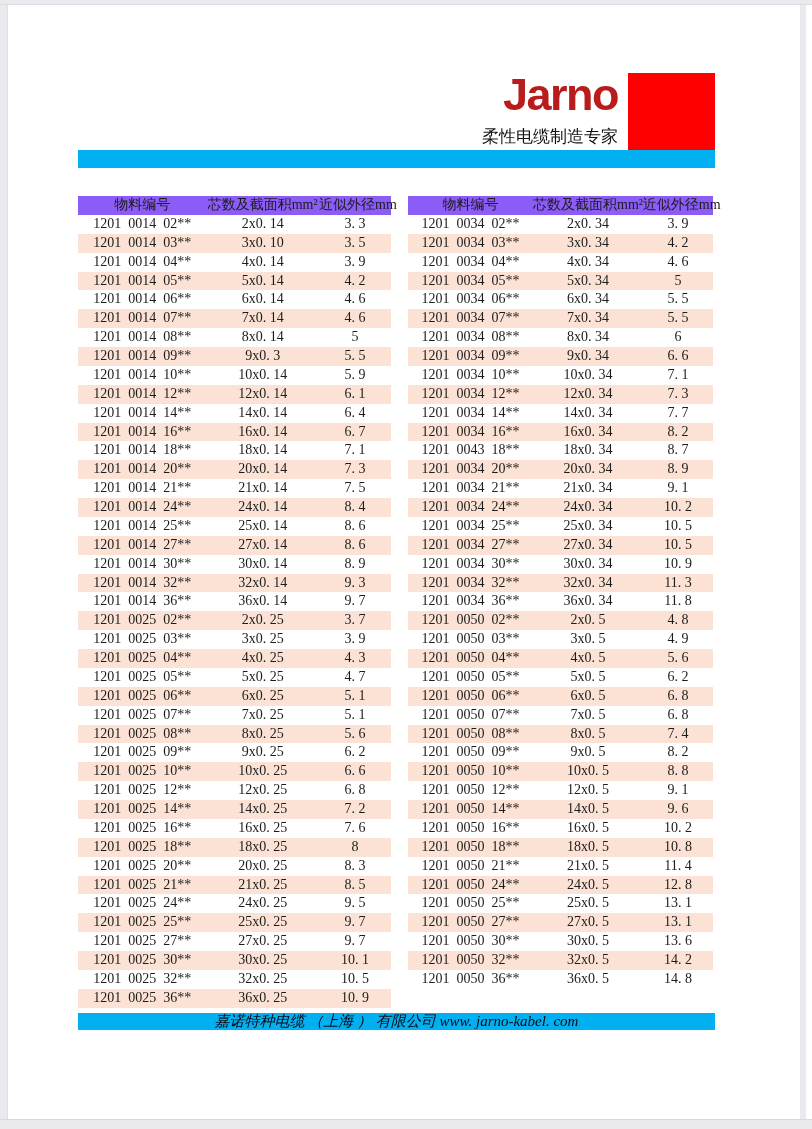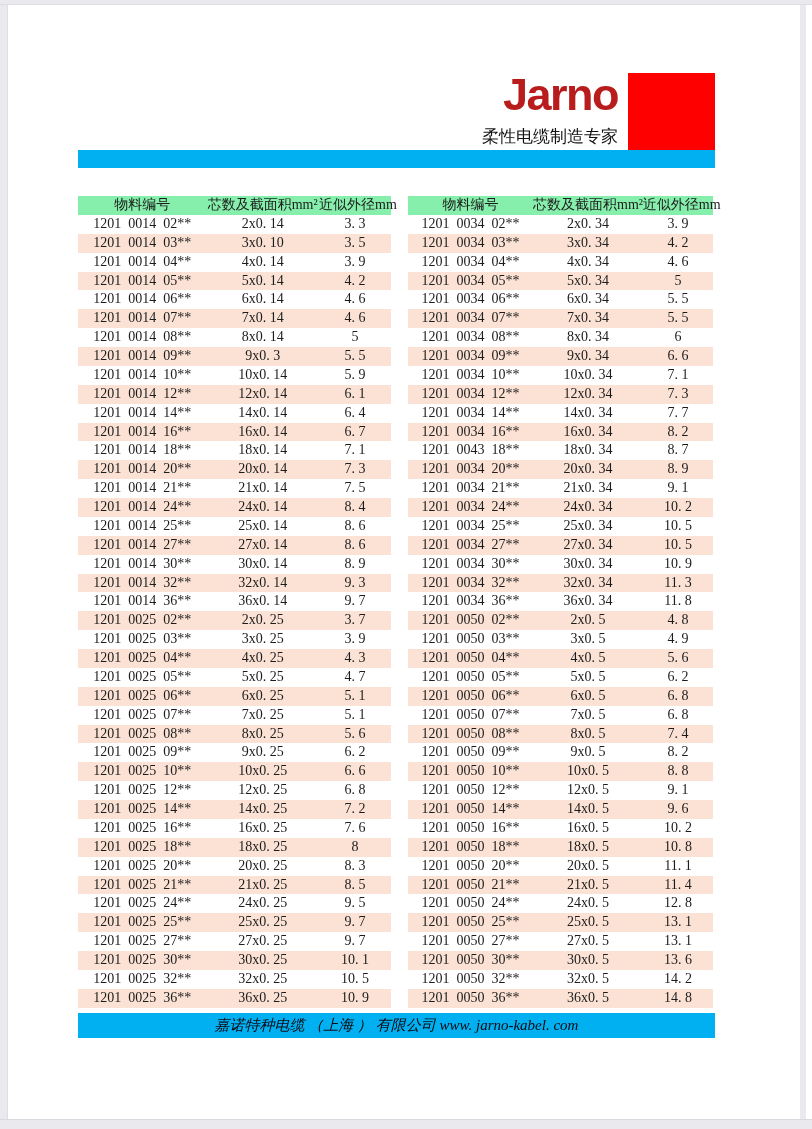--- a/index.html
+++ b/index.html
@@ -38,25 +38,25 @@
   .spec-left  { left:78px;  width:313px; }
   .spec-right { left:408px; width:305px; }
   table.spec tr { height:18.87px; }
   table.spec th, table.spec td {
     font-weight:normal; text-align:center; padding:0;
     white-space:pre; line-height:18.87px; overflow:visible;
   }
   table.spec th:nth-child(1), table.spec td:nth-child(1) { width:41%; }
   table.spec th:nth-child(2), table.spec td:nth-child(2) { width:36%; }
   table.spec th:nth-child(3), table.spec td:nth-child(3) { width:23%; }
-  table.spec thead tr { background:#86efac; }
+  table.spec thead tr { background:#8b5cf6; }
   table.spec tbody tr:nth-child(even) { background:#fbe2d5; }
 
   .footer-bar {
-    position:absolute; left:78px; top:1013px; width:637px; height:25px;
+    position:absolute; left:78px; top:1013px; width:637px; height:17px;
     background:#00b0f0; display:flex; align-items:center; justify-content:center;
   }
   .footer-bar span {
     font-style:italic; font-size:15px; color:#0a0a14; white-space:pre;
     font-family:"Liberation Serif", serif;
   }
 </style>
 </head>
 <body>
 
@@ -464,25 +464,20 @@
         <td>1201  0050  16**</td>
         <td>16x0. 5</td>
         <td>10. 2</td>
       </tr>
       <tr>
         <td>1201  0050  18**</td>
         <td>18x0. 5</td>
         <td>10. 8</td>
       </tr>
       <tr>
-        <td>1201  0050  20**</td>
-        <td>20x0. 5</td>
-        <td>11. 1</td>
-      </tr>
-      <tr>
         <td>1201  0050  21**</td>
         <td>21x0. 5</td>
         <td>11. 4</td>
       </tr>
       <tr>
         <td>1201  0050  24**</td>
         <td>24x0. 5</td>
         <td>12. 8</td>
       </tr>
       <tr>

